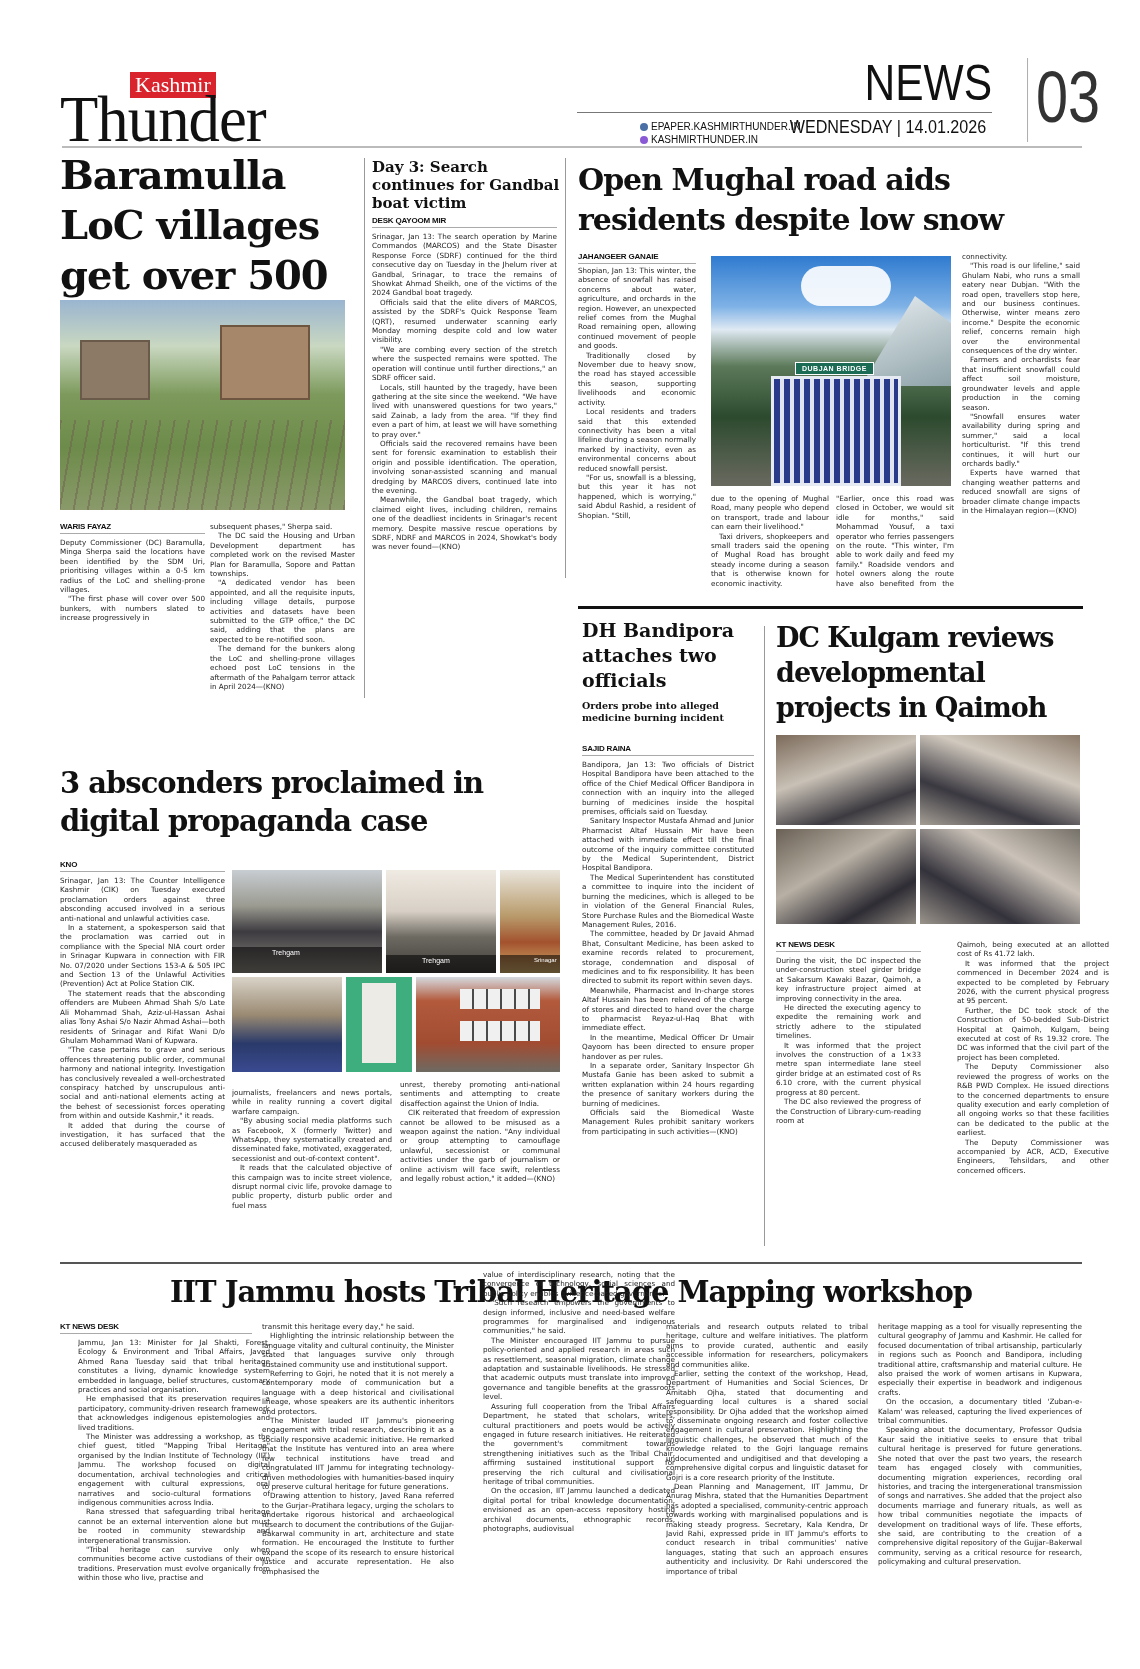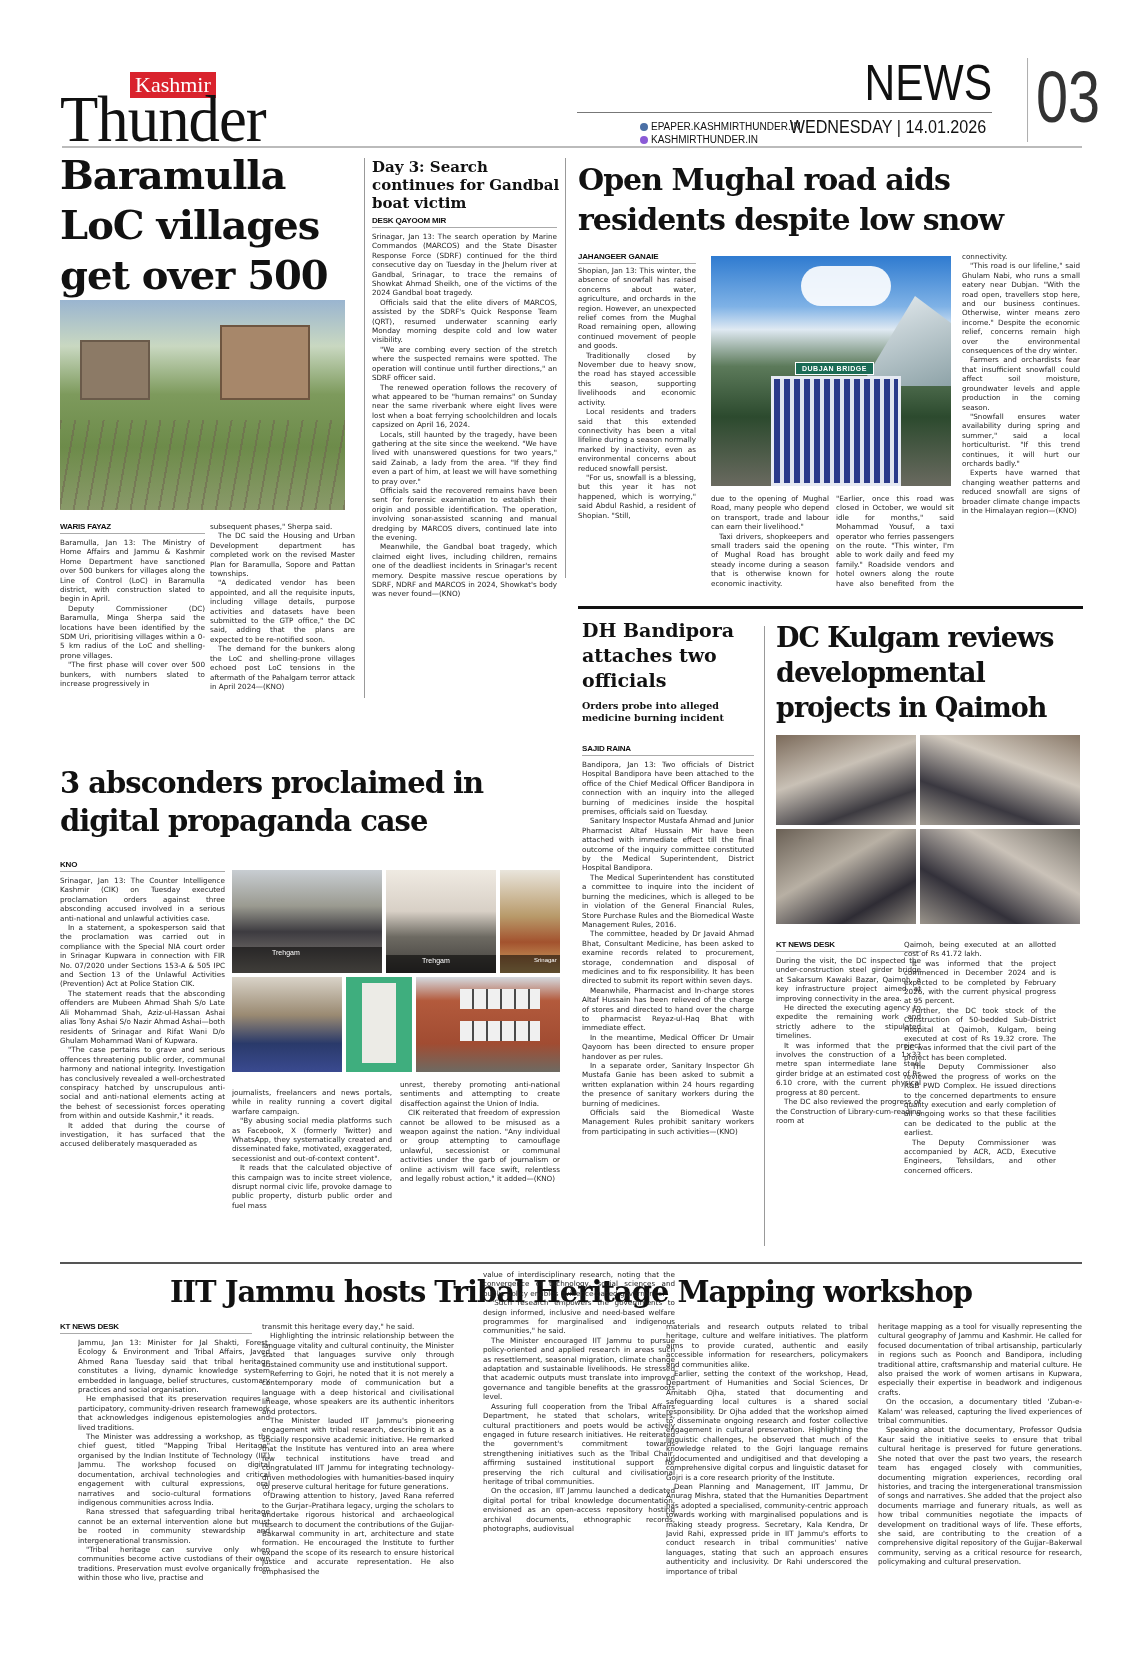--- a/index.html
+++ b/index.html
@@ -53,42 +53,40 @@
 <div class="photo" style="left:60px;top:300px;width:285px;height:210px;background:linear-gradient(180deg,#9ab5d0 0%,#c9d8c1 22%,#7d9a5c 45%,#6d8b4a 70%,#8a9a6a 100%);">
   <div style="position:absolute;left:20px;top:40px;width:70px;height:60px;background:#8c7a66;border:2px solid #6a5a4a;"></div>
   <div style="position:absolute;left:160px;top:25px;width:90px;height:75px;background:#a7876a;border:2px solid #6e5540;"></div>
   <div style="position:absolute;left:0;top:120px;width:285px;height:90px;background:repeating-linear-gradient(100deg,#6f6050 0 2px,transparent 2px 14px);opacity:0.5;"></div>
 </div>
 
 <div class="col" style="left:60px;top:522px;width:145px;">
   <div class="byline">WARIS FAYAZ</div>
 </div>
 <div class="col body-text" style="left:60px;top:538px;width:145px;height:150px;">
-  <p>Baramulla, Jan 13: The Ministry of Home Affairs and Jammu &amp; Kashmir Home Department have sanctioned over 500 bunkers for villages along the Line of Control (LoC) in Baramulla district, with construction slated to begin in April.</p>
   <p>Deputy Commissioner (DC) Baramulla, Minga Sherpa said the locations have been identified by the SDM Uri, prioritising villages within a 0-5 km radius of the LoC and shelling-prone villages.</p>
   <p>"The first phase will cover over 500 bunkers, with numbers slated to increase progressively in</p>
 </div>
 <div class="col body-text" style="left:210px;top:522px;width:145px;height:170px;">
   <p style="text-indent:0">subsequent phases," Sherpa said.</p>
   <p>The DC said the Housing and Urban Development department has completed work on the revised Master Plan for Baramulla, Sopore and Pattan townships.</p>
   <p>"A dedicated vendor has been appointed, and all the requisite inputs, including village details, purpose activities and datasets have been submitted to the GTP office," the DC said, adding that the plans are expected to be re-notified soon.</p>
   <p>The demand for the bunkers along the LoC and shelling-prone villages echoed post LoC tensions in the aftermath of the Pahalgam terror attack in April 2024—(KNO)</p>
 </div>
 
 <div class="vline" style="left:364px;top:158px;height:540px;"></div>
 
 <div class="abs" style="left:372px;top:158px;width:190px;font-family:'DejaVu Serif',serif;font-weight:bold;font-size:15px;line-height:18px;">Day 3: Search continues for Gandbal boat victim</div>
 <div class="col" style="left:372px;top:216px;width:185px;">
   <div class="byline">DESK QAYOOM MIR</div>
 </div>
 <div class="col body-text" style="left:372px;top:232px;width:185px;height:465px;">
   <p>Srinagar, Jan 13: The search operation by Marine Commandos (MARCOS) and the State Disaster Response Force (SDRF) continued for the third consecutive day on Tuesday in the Jhelum river at Gandbal, Srinagar, to trace the remains of Showkat Ahmad Sheikh, one of the victims of the 2024 Gandbal boat tragedy.</p>
   <p>Officials said that the elite divers of MARCOS, assisted by the SDRF's Quick Response Team (QRT), resumed underwater scanning early Monday morning despite cold and low water visibility.</p>
   <p>"We are combing every section of the stretch where the suspected remains were spotted. The operation will continue until further directions," an SDRF officer said.</p>
-  <p>The renewed operation follows the recovery of what appeared to be "human remains" on Sunday near the same riverbank where eight lives were lost when a boat ferrying schoolchildren and locals capsized on April 16, 2024.</p>
   <p>Locals, still haunted by the tragedy, have been gathering at the site since the weekend. "We have lived with unanswered questions for two years," said Zainab, a lady from the area. "If they find even a part of him, at least we will have something to pray over."</p>
   <p>Officials said the recovered remains have been sent for forensic examination to establish their origin and possible identification. The operation, involving sonar-assisted scanning and manual dredging by MARCOS divers, continued late into the evening.</p>
   <p>Meanwhile, the Gandbal boat tragedy, which claimed eight lives, including children, remains one of the deadliest incidents in Srinagar's recent memory. Despite massive rescue operations by SDRF, NDRF and MARCOS in 2024, Showkat's body was never found—(KNO)</p>
 </div>
 
 <div class="vline" style="left:565px;top:158px;height:420px;"></div>
 
 <div class="abs hl-xl" style="left:578px;top:160px;width:500px;font-size:30px;line-height:40px;">Open Mughal road aids residents despite low snow</div>
 
 <div class="col" style="left:578px;top:252px;width:118px;">
@@ -152,21 +150,21 @@
 
 <div class="col" style="left:776px;top:940px;width:145px;">
   <div class="byline">KT NEWS DESK</div>
 </div>
 <div class="col body-text" style="left:776px;top:956px;width:145px;height:292px;">
   <p>During the visit, the DC inspected the under-construction steel girder bridge at Sakarsum Kawaki Bazar, Qaimoh, a key infrastructure project aimed at improving connectivity in the area.</p>
   <p>He directed the executing agency to expedite the remaining work and strictly adhere to the stipulated timelines.</p>
   <p>It was informed that the project involves the construction of a 1×33 metre span intermediate lane steel girder bridge at an estimated cost of Rs 6.10 crore, with the current physical progress at 80 percent.</p>
   <p>The DC also reviewed the progress of the Construction of Library-cum-reading room at</p>
 </div>
-<div class="col body-text" style="left:904px;top:940px;width:152px;height:308px;">
+<div class="col body-text" style="left:957px;top:940px;width:152px;height:308px;">
   <p style="text-indent:0">Qaimoh, being executed at an allotted cost of Rs 41.72 lakh.</p>
   <p>It was informed that the project commenced in December 2024 and is expected to be completed by February 2026, with the current physical progress at 95 percent.</p>
   <p>Further, the DC took stock of the Construction of 50-bedded Sub-District Hospital at Qaimoh, Kulgam, being executed at cost of Rs 19.32 crore. The DC was informed that the civil part of the project has been completed.</p>
   <p>The Deputy Commissioner also reviewed the progress of works on the R&amp;B PWD Complex. He issued directions to the concerned departments to ensure quality execution and early completion of all ongoing works so that these facilities can be dedicated to the public at the earliest.</p>
   <p>The Deputy Commissioner was accompanied by ACR, ACD, Executive Engineers, Tehsildars, and other concerned officers.</p>
 </div>
 
 <div class="abs hl-xl" style="left:60px;top:764px;width:500px;font-size:29px;line-height:38px;">3 absconders proclaimed in digital propaganda case</div>
 
 <div class="col" style="left:60px;top:860px;width:165px;">

